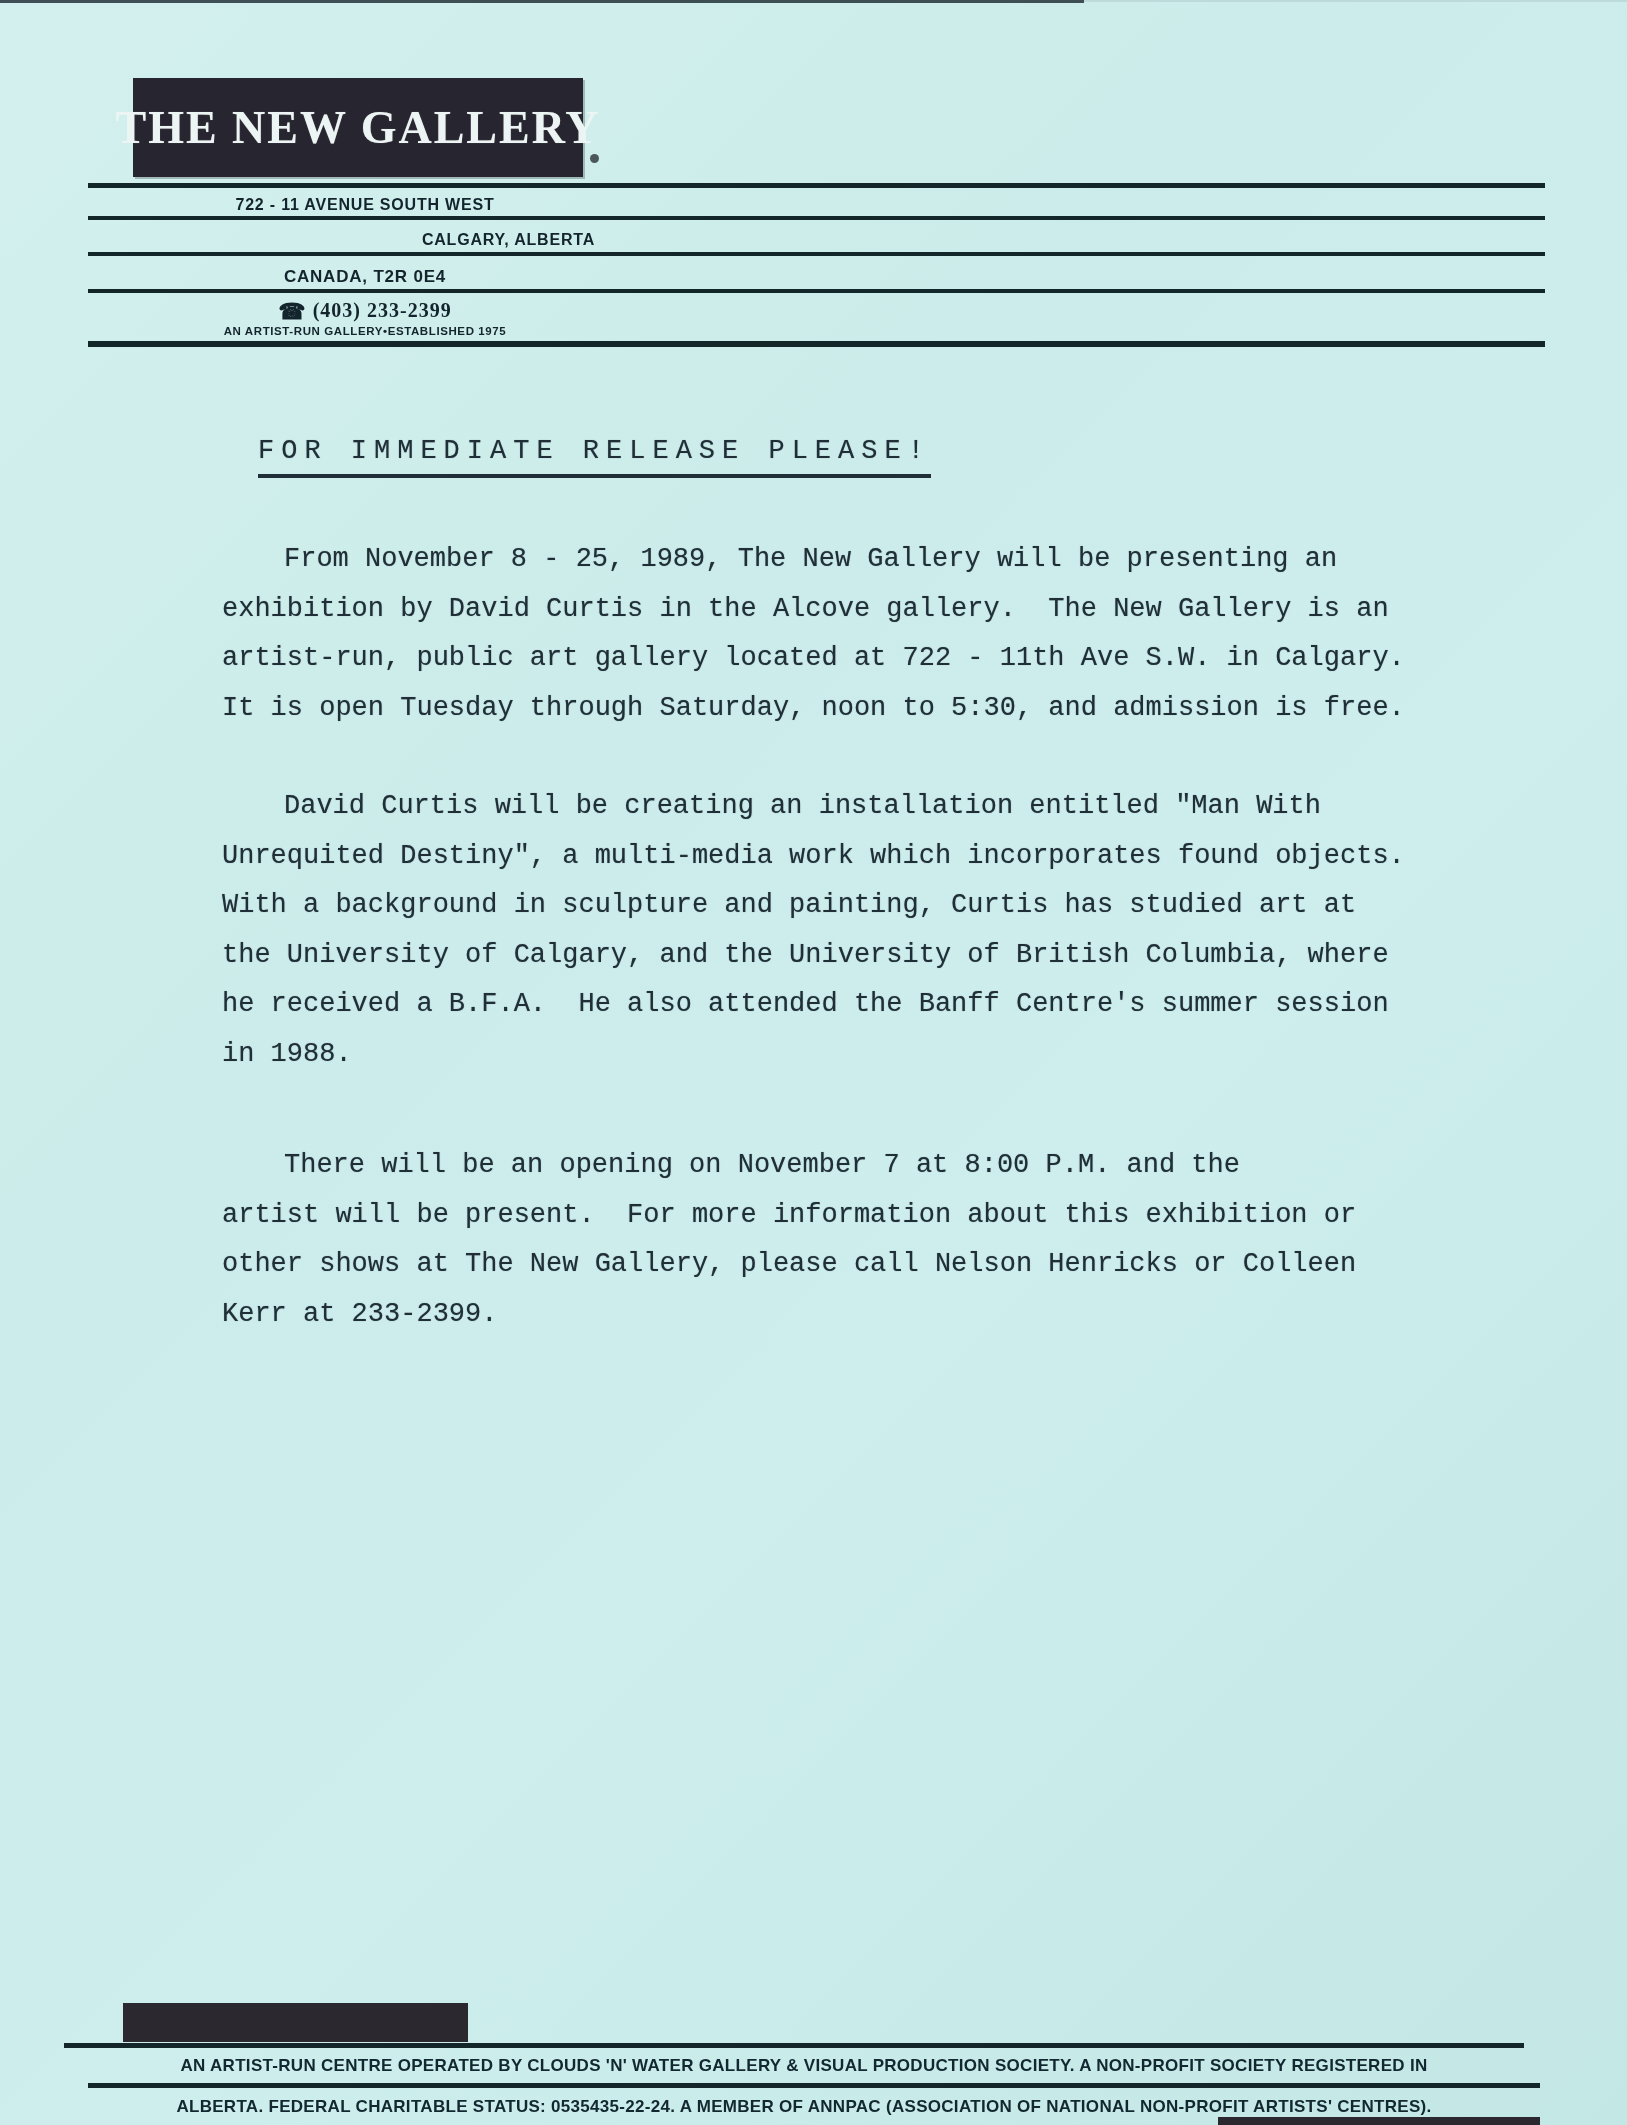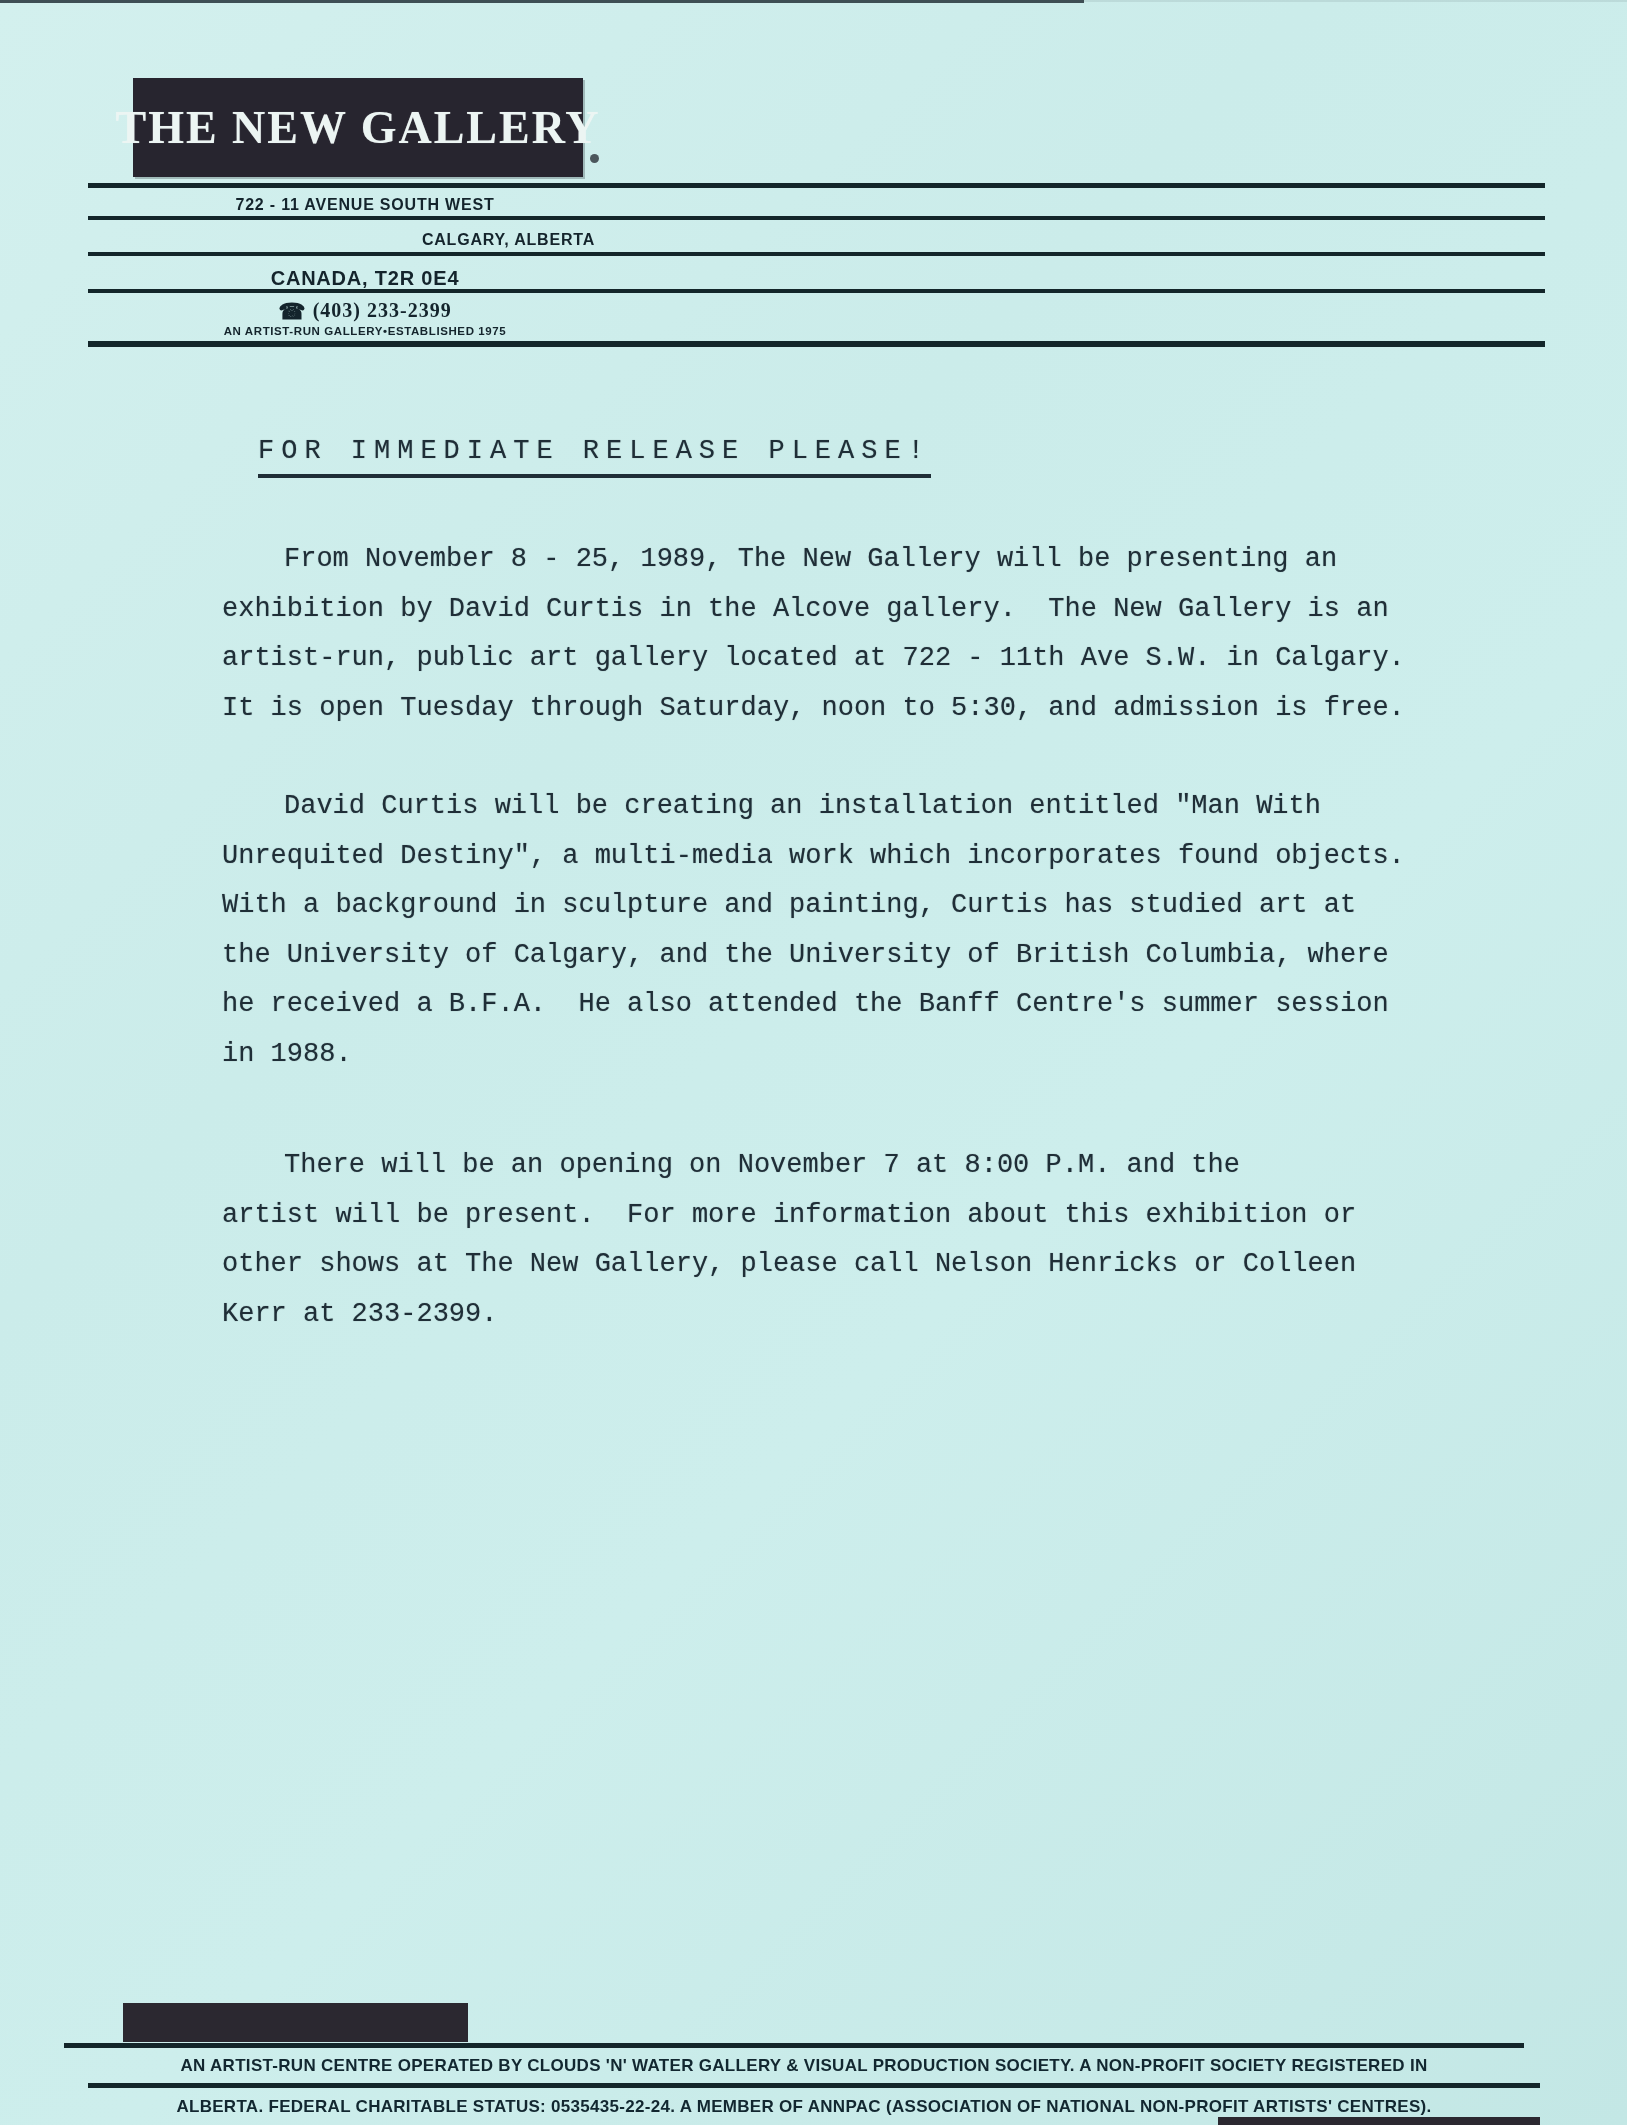--- a/index.html
+++ b/index.html
@@ -35,21 +35,21 @@
   .rule.r2{top:216px;height:4px;}
   .rule.r3{top:252px;height:4px;}
   .rule.r4{top:289px;height:4px;}
   .rule.r5{top:341px;height:6px;}
   .addr{
     position:absolute;left:135px;width:460px;text-align:center;
     color:#14242c;font-weight:bold;letter-spacing:.8px;white-space:nowrap;
   }
   .addr.a1{top:196px;font-size:16px;}
   .addr.a2{top:231px;font-size:16px;text-align:right;}
-  .addr.a3{top:267px;font-size:20px;}
+  .addr.a3{top:267px;font-size:17px;}
   .addr.phone{top:299px;font-size:20px;letter-spacing:1px;font-family:Liberation Serif, serif;}
   .phone-icon{font-size:22px;margin-right:6px;vertical-align:-2px;}
   .addr.tagline{top:325px;font-size:11.5px;letter-spacing:.6px;}
 
   
   .typed{
     position:absolute;left:222px;top:427px;width:1260px;
     font-family:"Liberation Mono","DejaVu Sans Mono",monospace;
     font-size:27px;line-height:49.5px;color:#1f2e37;
     text-shadow:0 0 1px rgba(31,46,55,.45);

